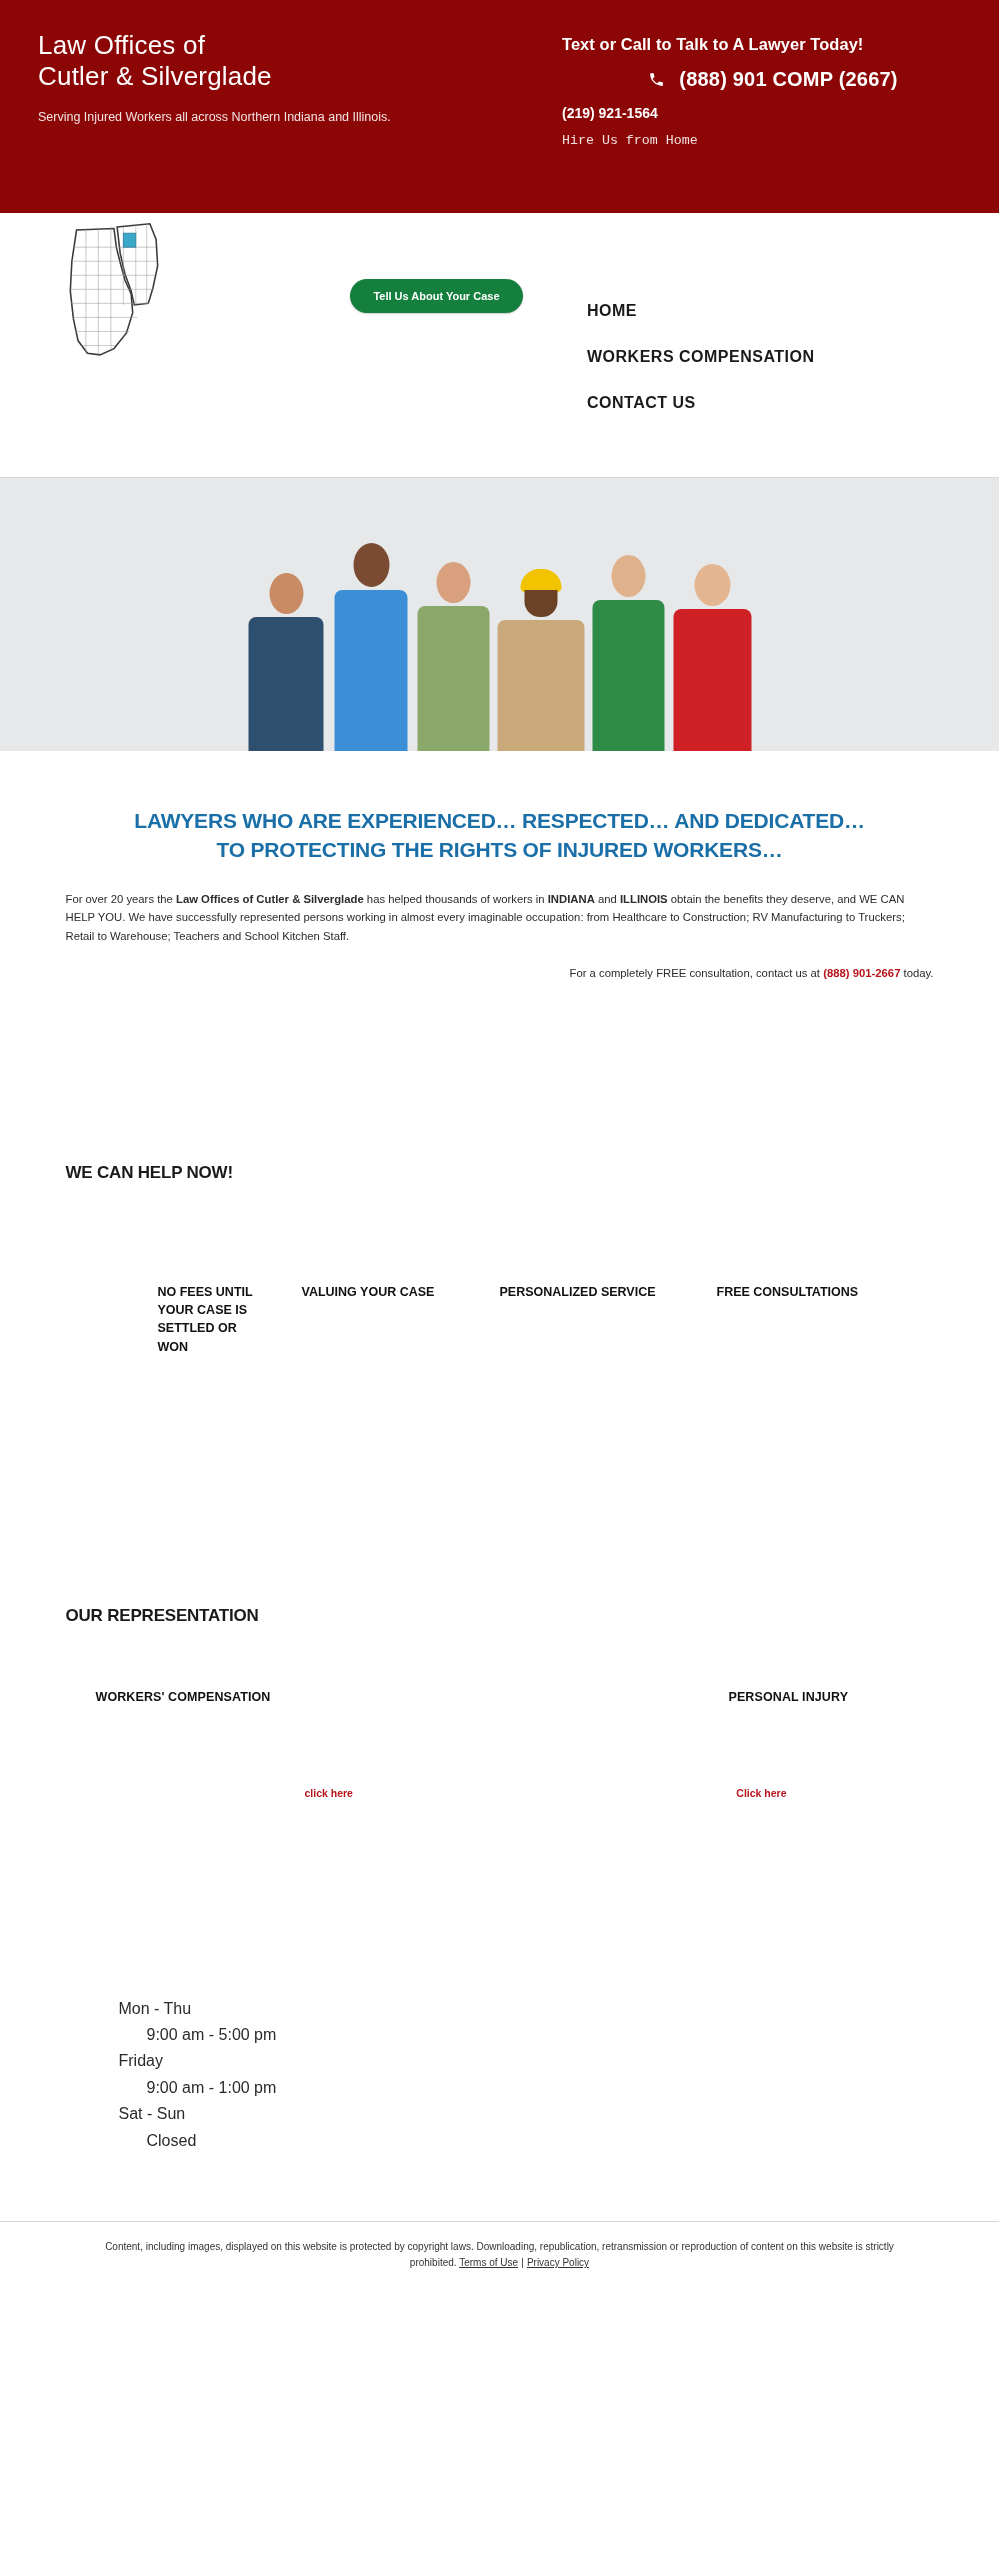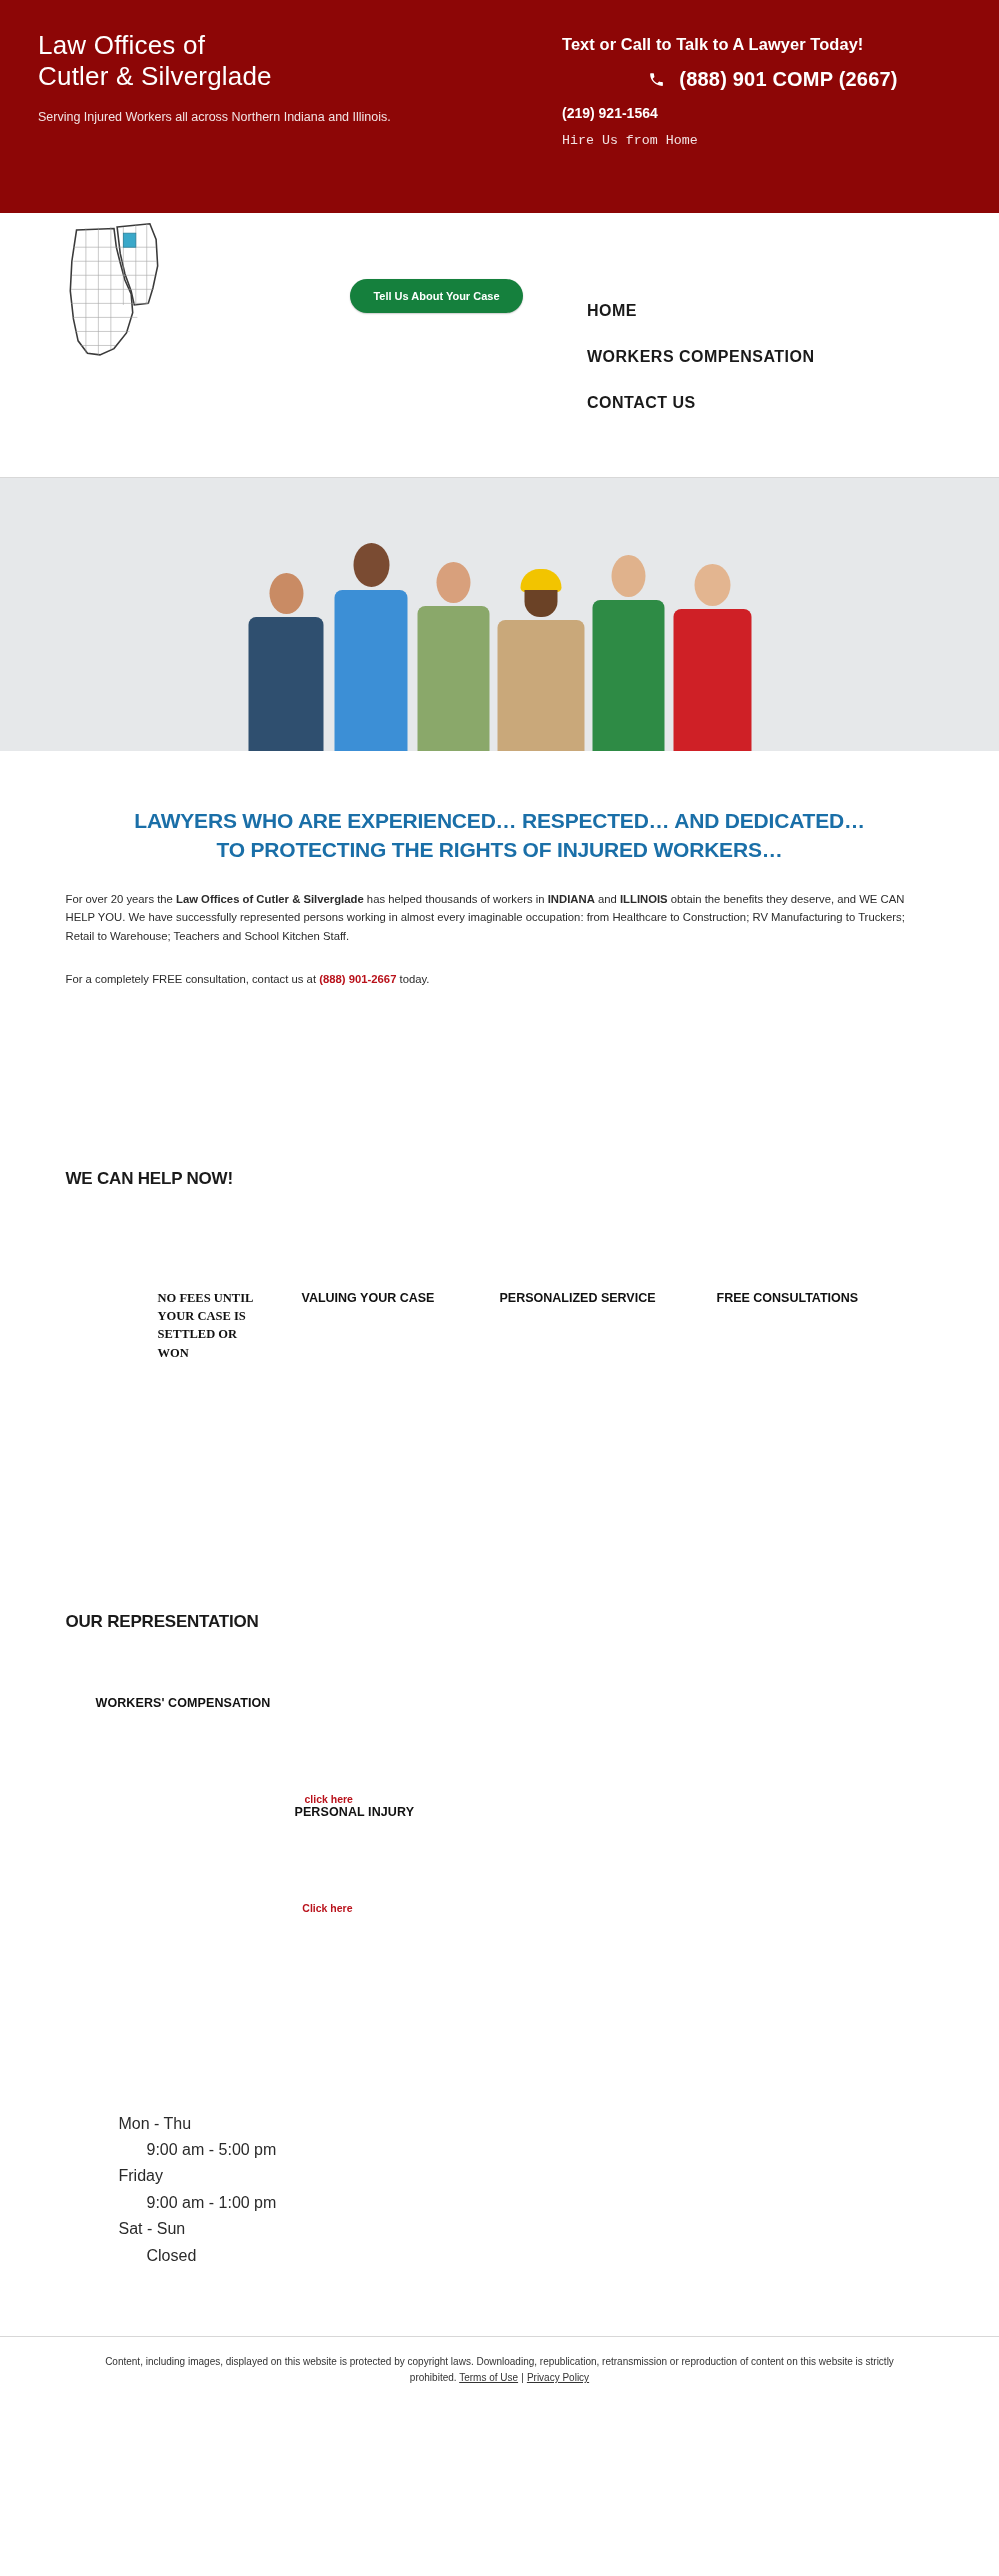--- a/index.html
+++ b/index.html
@@ -173,21 +173,21 @@
     padding-top: 42px;
     letter-spacing: -0.2px;
   }
   .para {
     font-size: 11.3px;
     line-height: 1.62;
     color: #2b2b2b;
     margin-top: 25px;
   }
   .para b { font-weight: bold; }
-  .para-2 { margin-top: 25px; }
+  .para-2 { margin-top: 19px; text-align: right; }
   .link-red {
     color: #b9121b;
     font-weight: bold;
     text-decoration: none;
   }
 
   .block-title {
     font-size: 17px;
     font-weight: bold;
     color: #1a1a1a;
@@ -203,29 +203,28 @@
   .col4 {
     width: 25%;
     padding-right: 19px;
   }
   .col4-title {
     font-size: 12.5px;
     font-weight: bold;
     line-height: 1.45;
     color: #111;
   }
-  .col4:nth-child(1) { padding-left: 92px; font-family: Liberation Serif, serif; }
+  .col4:nth-child(1) { padding-left: 92px; }
   .col4:nth-child(2) { padding-left: 19px; }
 
   .ourrep { margin-top: 250px; }
 
   .cols2 {
     display: flex;
     margin-top: 64px;
-    flex-direction: column;
   }
   .col2 { width: 50%; }
   .col2:nth-child(1) { padding-left: 30px; }
   .col2:nth-child(2) { padding-left: 229px; }
   .col2-title {
     font-size: 12.5px;
     font-weight: bold;
     color: #111;
     letter-spacing: 0.1px;
   }

